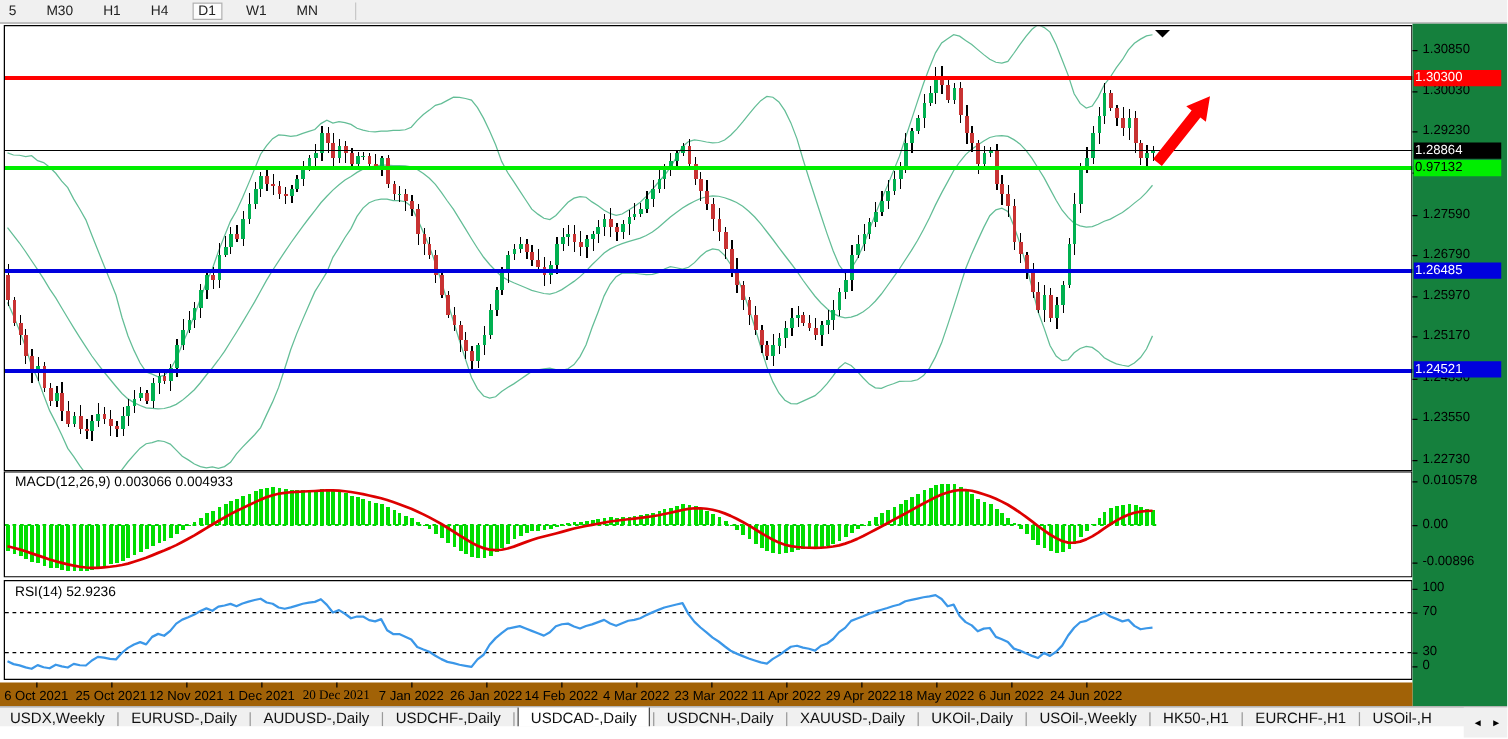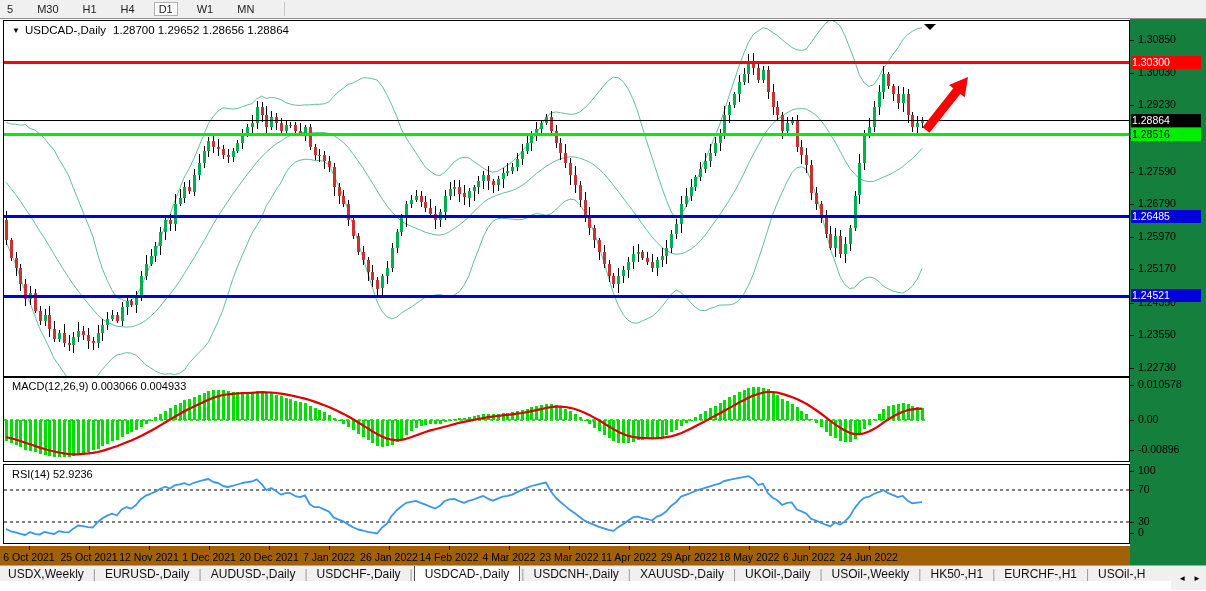--- a/index.html
+++ b/index.html
@@ -668,23 +668,20 @@
         <path d="M6.0 60.0 L10.8 61.2 L15.6 62.5 L20.5 64.0 L25.3 65.7 L30.1 67.3 L34.9 68.9 L39.7 70.6 L44.6 72.0 L49.4 73.3 L54.2 74.5 L59.0 75.5 L63.9 76.4 L68.7 77.0 L73.5 77.3 L78.3 77.3 L83.1 76.9 L88.0 76.4 L92.8 75.8 L97.6 75.0 L102.4 73.9 L107.2 72.4 L112.1 70.8 L116.9 69.2 L121.7 67.3 L126.5 65.3 L131.3 63.4 L136.2 61.3 L141.0 59.1 L145.8 56.6 L150.6 54.0 L155.5 51.3 L160.3 48.4 L165.1 45.5 L169.9 42.6 L174.7 39.8 L179.6 37.0 L184.4 34.3 L189.2 31.8 L194.0 29.5 L198.8 27.2 L203.7 24.9 L208.5 22.7 L213.3 20.7 L218.1 19.2 L222.9 18.0 L227.8 17.3 L232.6 16.8 L237.4 16.5 L242.2 16.2 L247.1 16.0 L251.9 15.8 L256.7 15.5 L261.5 15.2 L266.3 15.3 L271.2 15.5 L276.0 16.0 L280.8 16.6 L285.6 17.4 L290.4 18.3 L295.3 19.4 L300.1 20.5 L304.9 21.6 L309.7 23.0 L314.5 24.6 L319.4 26.4 L324.2 28.2 L329.0 30.0 L333.8 32.2 L338.7 34.5 L343.5 36.9 L348.3 39.5 L353.1 42.2 L357.9 45.2 L362.8 48.2 L367.6 51.3 L372.4 54.2 L377.2 57.1 L382.0 59.6 L386.9 61.5 L391.7 62.7 L396.5 63.1 L401.3 62.8 L406.1 61.8 L411.0 60.3 L415.8 58.5 L420.6 56.7 L425.4 55.0 L430.3 53.4 L435.1 52.2 L439.9 51.0 L444.7 49.8 L449.5 48.5 L454.4 47.1 L459.2 45.8 L464.0 44.8 L468.8 43.8 L473.6 42.9 L478.5 42.0 L483.3 41.1 L488.1 40.2 L492.9 39.6 L497.7 39.0 L502.6 38.4 L507.4 37.9 L512.2 37.3 L517.0 36.7 L521.9 36.0 L526.7 35.2 L531.5 34.2 L536.3 33.2 L541.1 32.1 L546.0 31.0 L550.8 30.1 L555.6 29.6 L560.4 29.6 L565.2 30.0 L570.1 30.8 L574.9 32.0 L579.7 33.7 L584.5 35.7 L589.3 38.0 L594.2 40.6 L599.0 43.3 L603.8 46.2 L608.6 49.2 L613.5 52.1 L618.3 54.8 L623.1 57.0 L627.9 58.8 L632.7 59.9 L637.6 60.6 L642.4 61.0 L647.2 61.2 L652.0 61.3 L656.8 61.2 L661.7 60.8 L666.5 60.2 L671.3 59.3 L676.1 57.9 L680.9 56.2 L685.8 54.1 L690.6 51.8 L695.4 49.3 L700.2 46.8 L705.1 44.2 L709.9 41.6 L714.7 38.9 L719.5 36.4 L724.3 33.8 L729.2 31.1 L734.0 28.4 L738.8 25.8 L743.6 23.3 L748.4 20.8 L753.3 18.6 L758.1 17.0 L762.9 15.7 L767.7 15.0 L772.5 15.0 L777.4 15.6 L782.2 16.9 L787.0 18.4 L791.8 20.0 L796.7 22.0 L801.5 24.3 L806.3 26.8 L811.1 29.8 L815.9 33.0 L820.8 36.5 L825.6 40.1 L830.4 43.8 L835.2 47.3 L840.0 50.6 L844.9 53.5 L849.7 55.8 L854.5 57.1 L859.3 57.2 L864.1 56.3 L869.0 54.5 L873.8 52.1 L878.6 49.1 L883.4 45.7 L888.3 42.4 L893.1 39.5 L897.9 36.9 L902.7 34.8 L907.5 33.2 L912.4 32.3 L917.2 31.8 L922.0 31.6 " fill="none" stroke="#DD0000" stroke-width="2.2" stroke-linejoin="round" clip-path="url(#kclip)"></path>
         <rect x="3.5" y="0.5" width="1126" height="84" fill="none" stroke="#000000"></rect>
       </svg>
     <svg id="rsi-pane" width="1130" height="81" style="top:445px">
         <line x1="4" y1="26" x2="1129" y2="26" stroke="#000" stroke-width="1" stroke-dasharray="3 3"></line>
         <line x1="4" y1="58" x2="1129" y2="58" stroke="#000" stroke-width="1" stroke-dasharray="3 3"></line>
         <path d="M6.0 65.0 L10.8 67.3 L15.6 68.3 L20.5 69.9 L25.3 71.0 L30.1 68.1 L34.9 69.8 L39.7 70.6 L44.6 67.8 L49.4 69.1 L54.2 70.0 L59.0 67.1 L63.9 68.2 L68.7 68.4 L73.5 64.4 L78.3 61.5 L83.1 62.1 L88.0 63.1 L92.8 63.5 L97.6 58.2 L102.4 54.3 L107.2 51.6 L112.1 49.7 L116.9 51.5 L121.7 45.5 L126.5 43.1 L131.3 44.6 L136.2 40.7 L141.0 34.9 L145.8 31.7 L150.6 29.8 L155.5 27.6 L160.3 24.8 L165.1 22.7 L169.9 24.6 L174.7 21.3 L179.6 20.4 L184.4 19.1 L189.2 21.0 L194.0 18.8 L198.8 17.3 L203.7 16.0 L208.5 15.0 L213.3 18.0 L218.1 19.0 L222.9 22.0 L227.8 23.0 L232.6 21.9 L237.4 20.5 L242.2 19.0 L247.1 18.1 L251.9 17.5 L256.7 15.4 L261.5 19.9 L266.3 26.0 L271.2 24.1 L276.0 27.0 L280.8 30.6 L285.6 29.2 L290.4 29.2 L295.3 32.1 L300.1 33.1 L304.9 31.3 L309.7 40.2 L314.5 43.2 L319.4 43.2 L324.2 45.4 L329.0 47.6 L333.8 53.6 L338.7 55.6 L343.5 57.4 L348.3 60.6 L353.1 63.3 L357.9 65.5 L362.8 66.5 L367.6 67.8 L372.4 68.7 L377.2 69.5 L382.0 63.5 L386.9 59.8 L391.7 51.8 L396.5 46.5 L401.3 42.5 L406.1 38.9 L411.0 37.9 L415.8 36.9 L420.6 38.8 L425.4 40.7 L430.3 42.6 L435.1 44.5 L439.9 41.8 L444.7 37.0 L449.5 35.4 L454.4 34.9 L459.2 37.2 L464.0 38.8 L468.8 36.8 L473.6 35.5 L478.5 33.7 L483.3 31.9 L488.1 34.8 L492.9 36.6 L497.7 34.6 L502.6 32.6 L507.4 31.9 L512.2 30.6 L517.0 28.1 L521.9 25.9 L526.7 23.9 L531.5 22.0 L536.3 20.8 L541.1 19.6 L546.0 18.5 L550.8 27.3 L555.6 33.5 L560.4 38.0 L565.2 41.9 L570.1 46.1 L574.9 49.2 L579.7 53.0 L584.5 56.6 L589.3 58.9 L594.2 60.9 L599.0 62.8 L603.8 64.4 L608.6 65.9 L613.5 66.9 L618.3 63.1 L623.1 60.3 L627.9 56.8 L632.7 53.4 L637.6 52.6 L642.4 54.1 L647.2 55.0 L652.0 56.5 L656.8 52.6 L661.7 50.8 L666.5 47.2 L671.3 41.7 L676.1 38.3 L680.9 32.7 L685.8 30.8 L690.6 29.0 L695.4 26.9 L700.2 25.3 L705.1 23.8 L709.9 22.4 L714.7 20.8 L719.5 19.6 L724.3 17.0 L729.2 15.9 L734.0 14.9 L738.8 13.8 L743.6 13.1 L748.4 12.1 L753.3 15.2 L758.1 21.0 L762.9 19.7 L767.7 28.8 L772.5 33.7 L777.4 36.3 L782.2 41.0 L787.0 38.9 L791.8 38.4 L796.7 45.5 L801.5 47.4 L806.3 49.6 L811.1 54.9 L815.9 56.5 L820.8 58.6 L825.6 60.7 L830.4 62.4 L835.2 58.3 L840.0 60.7 L844.9 57.4 L849.7 52.5 L854.5 44.4 L859.3 38.2 L864.1 33.8 L869.0 32.7 L873.8 30.0 L878.6 28.2 L883.4 26.1 L888.3 29.2 L893.1 31.1 L897.9 33.1 L902.7 31.9 L907.5 36.7 L912.4 39.4 L917.2 38.6 L922.0 38.1 " fill="none" stroke="#3B97E8" stroke-width="1.8" stroke-linejoin="round"></path>
         <rect x="3.5" y="0.5" width="1126" height="79" fill="none" stroke="#000000"></rect>
       </svg>
 
-    <div class="chart-title">
-      <span class="dd">▼</span><span>USDCAD-,Daily</span><span class="vals">1.28700 1.29652 1.28656 1.28864</span>
-    </div>
 
     <div class="pane-label" id="macd-label">
       <span>MACD(12,26,9)</span>
       <span>0.003066 0.004933</span>
     </div>
     <div class="pane-label" id="rsi-label">
       <span>RSI(14)</span>
       <span>52.9236</span>
     </div>
 
@@ -720,35 +717,35 @@
         <div class="ax-tick" style="top: 452px;"></div>
         <div class="ax-label" style="top: 445px;">100</div>
         <div class="ax-tick" style="top: 471px;"></div>
         <div class="ax-label" style="top: 464px;">70</div>
         <div class="ax-tick" style="top: 503px;"></div>
         <div class="ax-label" style="top: 496px;">30</div>
         <div class="ax-tick" style="top: 514px;"></div>
         <div class="ax-label" style="top: 507px;">0</div>
         <div class="ax-badge" style="top: 37px; background: rgb(255, 0, 0); color: rgb(255, 255, 255);">1.30300</div>
         <div class="ax-badge" style="top: 95px; background: rgb(0, 0, 0); color: rgb(255, 255, 255);">1.28864</div>
-        <div class="ax-badge" style="top: 109px; background: rgb(0, 238, 0); color: rgb(0, 0, 0);">1.28516</div>
+        <div class="ax-badge" style="top: 109px; background: rgb(0, 238, 0); color: rgb(0, 0, 0);">0.97132</div>
         <div class="ax-badge" style="top: 191px; background: rgb(0, 0, 221); color: rgb(255, 255, 255);">1.26485</div>
         <div class="ax-badge" style="top: 270px; background: rgb(0, 0, 221); color: rgb(255, 255, 255);">1.24521</div>
       </div>
     <div id="date-axis">
         <div class="dt-tick" style="left: 29px;"></div>
         <div class="dt-label" style="left: 29px;">6 Oct 2021</div>
         <div class="dt-tick" style="left: 89px;"></div>
         <div class="dt-label" style="left: 89px;">25 Oct 2021</div>
         <div class="dt-tick" style="left: 149px;"></div>
         <div class="dt-label" style="left: 149px;">12 Nov 2021</div>
         <div class="dt-tick" style="left: 209px;"></div>
         <div class="dt-label" style="left: 209px;">1 Dec 2021</div>
         <div class="dt-tick" style="left: 269px;"></div>
-        <div class="dt-label" style="left: 269px;">20 Dec 2021</div>
+        <div class="dt-label" style="left: 269px; font-family: Liberation Serif, serif;">20 Dec 2021</div>
         <div class="dt-tick" style="left: 329px;"></div>
         <div class="dt-label" style="left: 329px;">7 Jan 2022</div>
         <div class="dt-tick" style="left: 389px;"></div>
         <div class="dt-label" style="left: 389px;">26 Jan 2022</div>
         <div class="dt-tick" style="left: 449px;"></div>
         <div class="dt-label" style="left: 449px;">14 Feb 2022</div>
         <div class="dt-tick" style="left: 509px;"></div>
         <div class="dt-label" style="left: 509px;">4 Mar 2022</div>
         <div class="dt-tick" style="left: 569px;"></div>
         <div class="dt-label" style="left: 569px;">23 Mar 2022</div>

